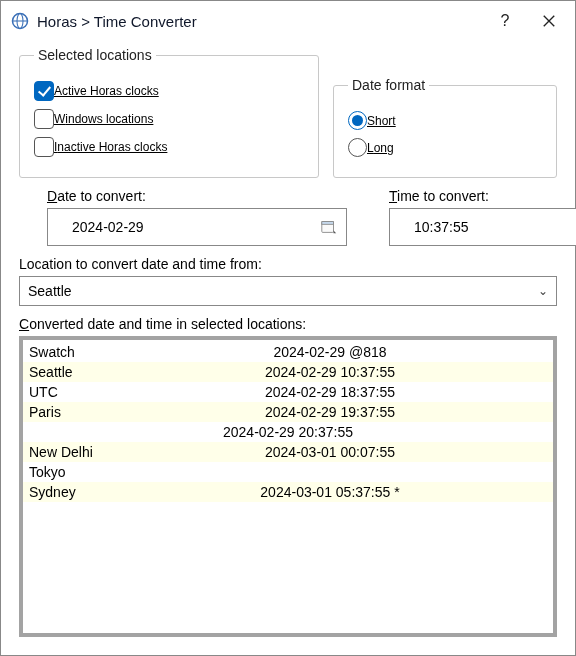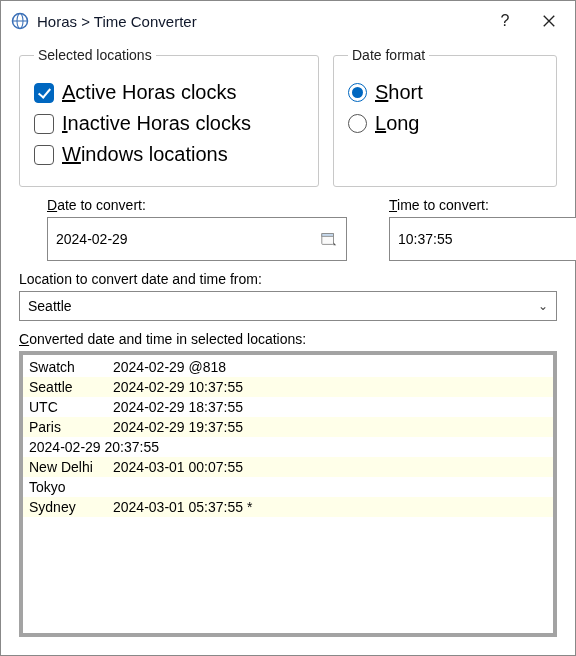--- a/index.html
+++ b/index.html
@@ -45,40 +45,41 @@
   .content {
     padding: 6px 18px 18px 18px;
     flex: 1;
     display: flex;
     flex-direction: column;
   }
   .top-row {
     display: flex;
     gap: 14px;
     margin-bottom: 10px;
+    align-items: flex-end;
   }
   fieldset {
     border: 1px solid #c8c8c8;
     border-radius: 3px;
     padding: 10px 14px 12px 14px;
     margin: 0;
   }
   legend {
     padding: 0 4px;
     font-size: 14px;
     color: #222;
   }
   .fs-locations { flex: 0 0 300px; }
   .fs-format { flex: 1; }
   .opt-row {
     display: flex;
     align-items: center;
-    gap: 8px;
     margin: 8px 0;
-    font-size: 20px;
+    font-size: 12px;
+    text-decoration: underline;
   }
   .checkbox {
     width: 20px; height: 20px;
     border: 1px solid #555;
     border-radius: 4px;
     display: flex; align-items: center; justify-content: center;
     background: #fff;
   }
   .checkbox.checked {
     background: #0067c0;
@@ -115,22 +116,23 @@
     margin-bottom: 10px;
   }
   .field-col { display: flex; flex-direction: column; margin-left: 28px; }
   .field-col.date { flex: 0 0 300px; }
   .field-col.time { flex: 1; }
   .field-label { margin-bottom: 4px; }
   .input-wrap {
     display: flex;
     align-items: stretch;
     border: 1px solid #888;
-    height: 44px;
-    background: #fff;
+    height: 38px;
+    background: #fff;
+    padding-left: 16px;
   }
   .input-wrap input {
     border: none; outline: none;
     flex: 1;
     padding: 0 8px;
     font: inherit;
     background: transparent;
     min-width: 0;
   }
   .calendar-btn {
@@ -177,21 +179,21 @@
     padding: 2px 0;
   }
   .result-row {
     display: flex;
     padding: 0 6px;
     line-height: 20px;
     font-size: 14px;
   }
   .result-row:nth-child(2n) { background: #ffffe9; }
   .loc-cell { width: 84px; }
-  .dt-cell { flex: 1; }
+  .dt-cell { flex: 1; text-align: center; }
 </style>
 </head>
 <body>
 
 <div class="window">
 
   <div class="titlebar">
     <span class="app-icon">
       <svg viewBox="0 0 24 24" width="18" height="18">
         <circle cx="12" cy="12" r="10" fill="none" stroke="#3a6fb7" stroke-width="2"></circle>
@@ -214,26 +216,26 @@
       <fieldset class="fs-locations">
         <legend>Selected locations</legend>
 
         <div class="opt-row">
           <span class="checkbox checked"></span>
           <span class="label-underline"><span class="u">A</span><span>ctive Horas clocks</span></span>
         </div>
 
         <div class="opt-row">
           <span class="checkbox"></span>
+          <span class="label-underline"><span class="u">W</span><span>indows locations</span></span>
+        </div>
+
+        <div class="opt-row">
+          <span class="checkbox"></span>
           <span class="label-underline"><span class="u">I</span><span>nactive Horas clocks</span></span>
-        </div>
-
-        <div class="opt-row">
-          <span class="checkbox"></span>
-          <span class="label-underline"><span class="u">W</span><span>indows locations</span></span>
         </div>
       </fieldset>
 
       <fieldset class="fs-format">
         <legend>Date format</legend>
 
         <div class="opt-row">
           <span class="radio checked"></span>
           <span class="label-underline"><span class="u">S</span><span>hort</span></span>
         </div>

